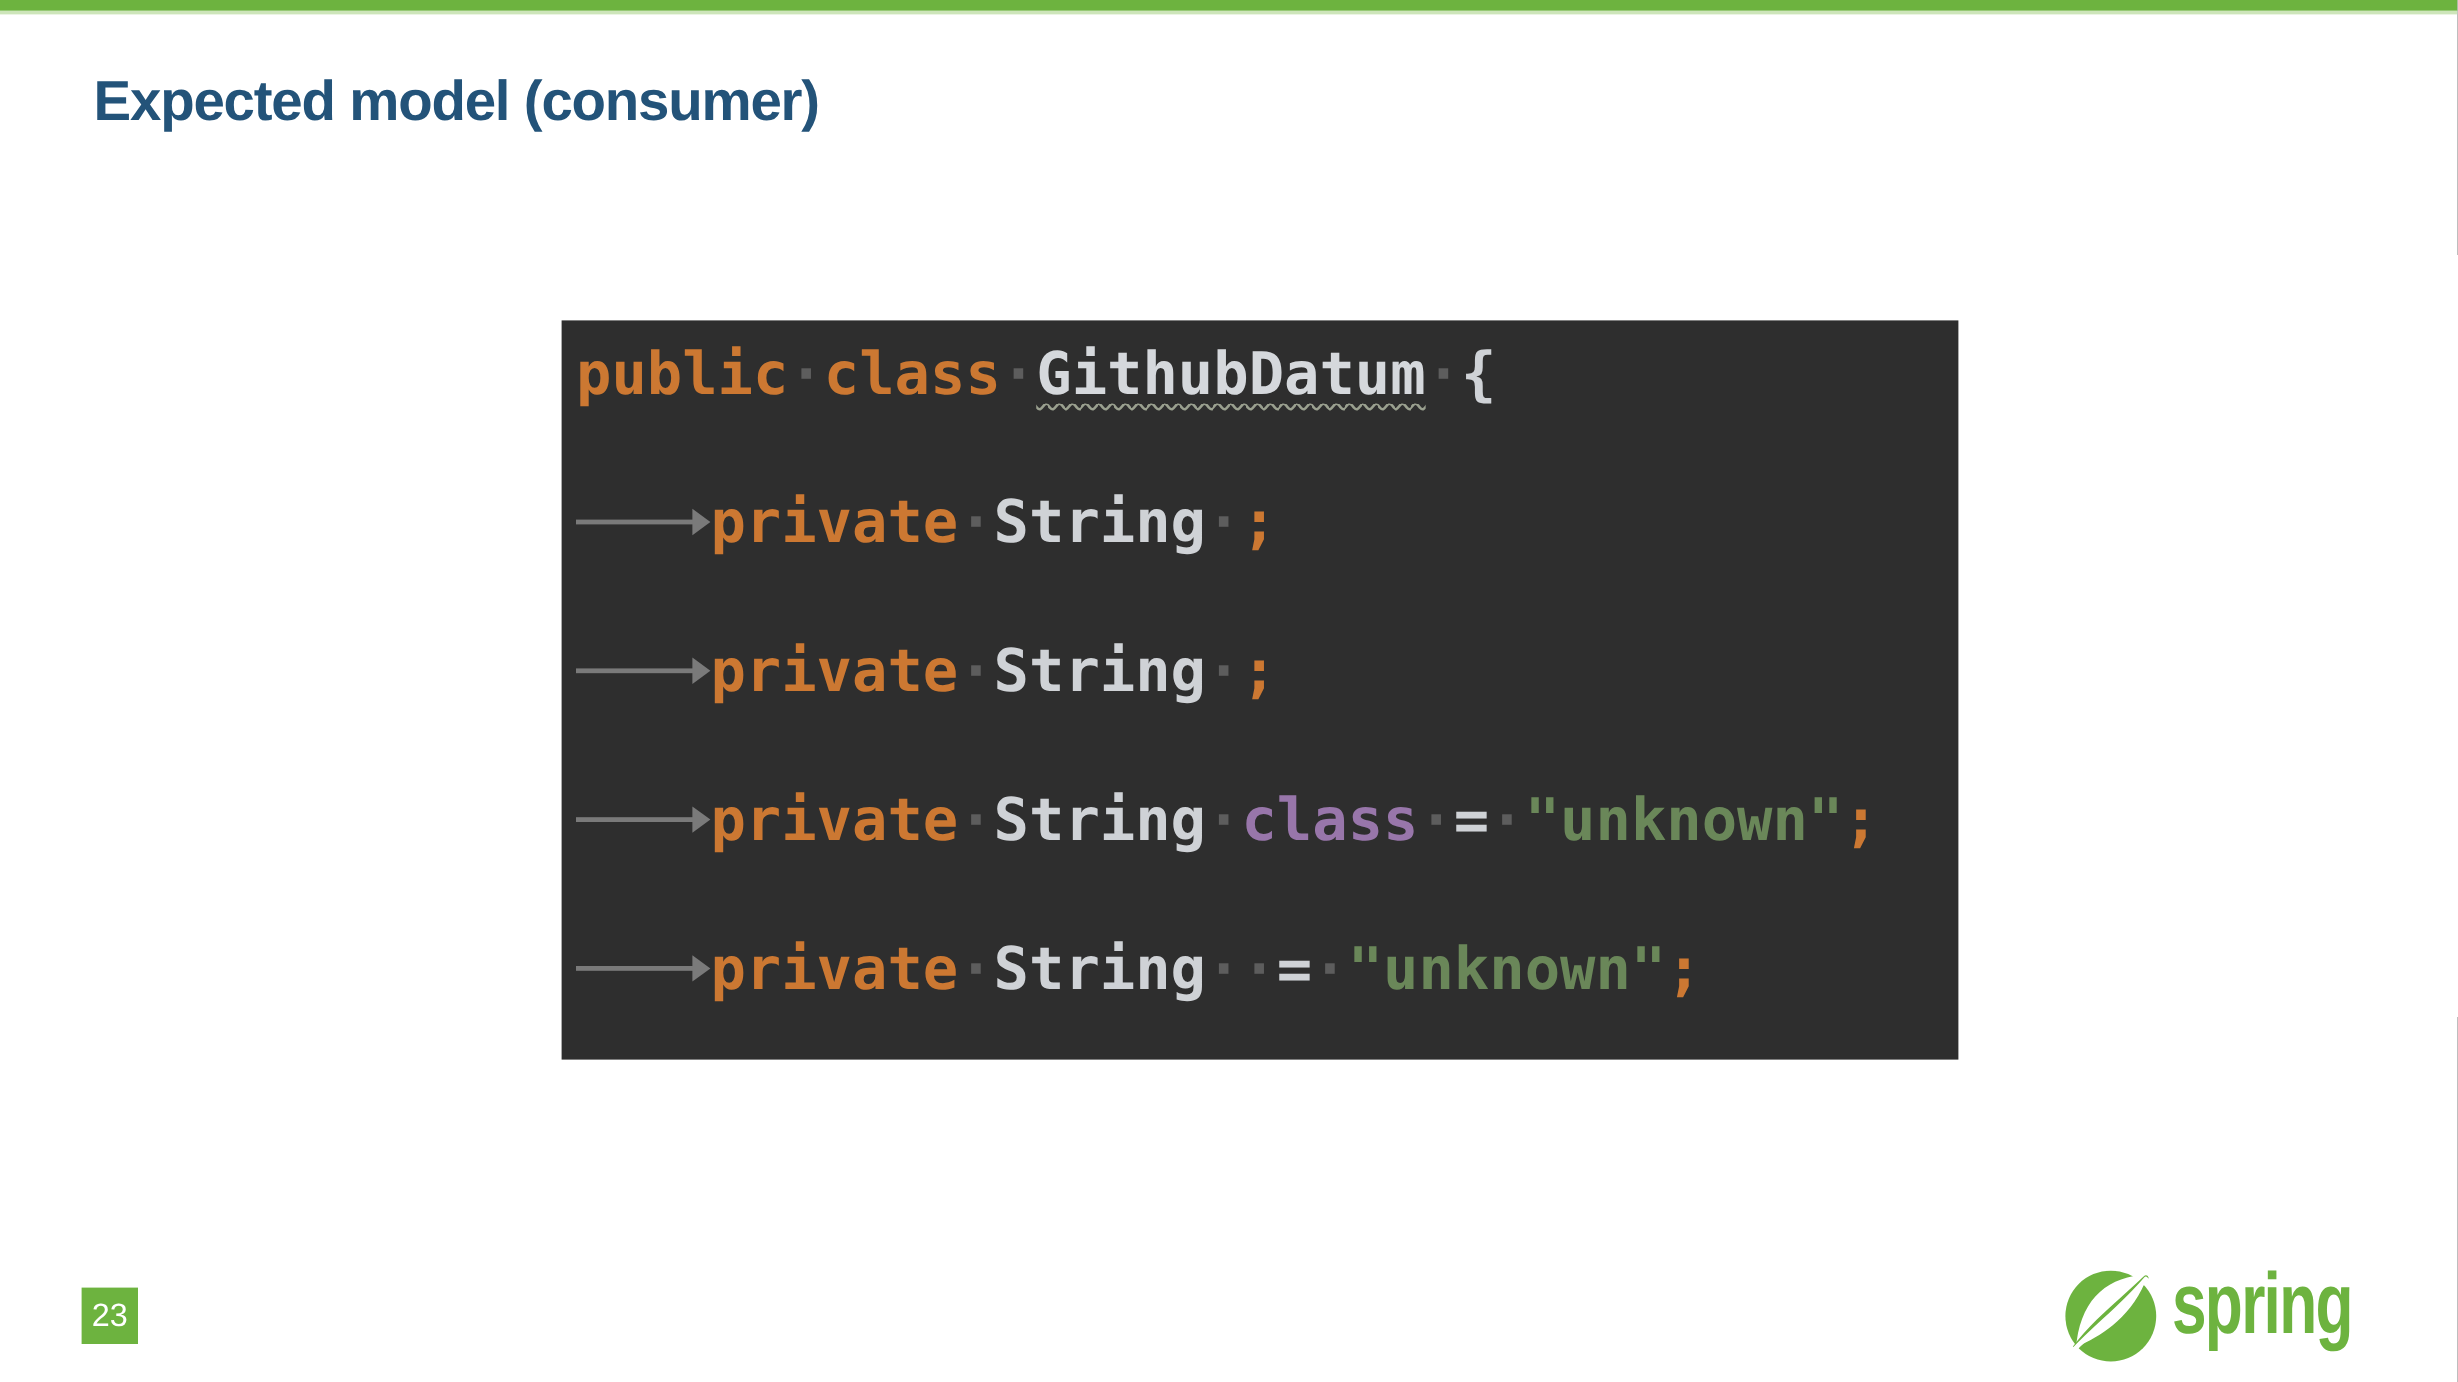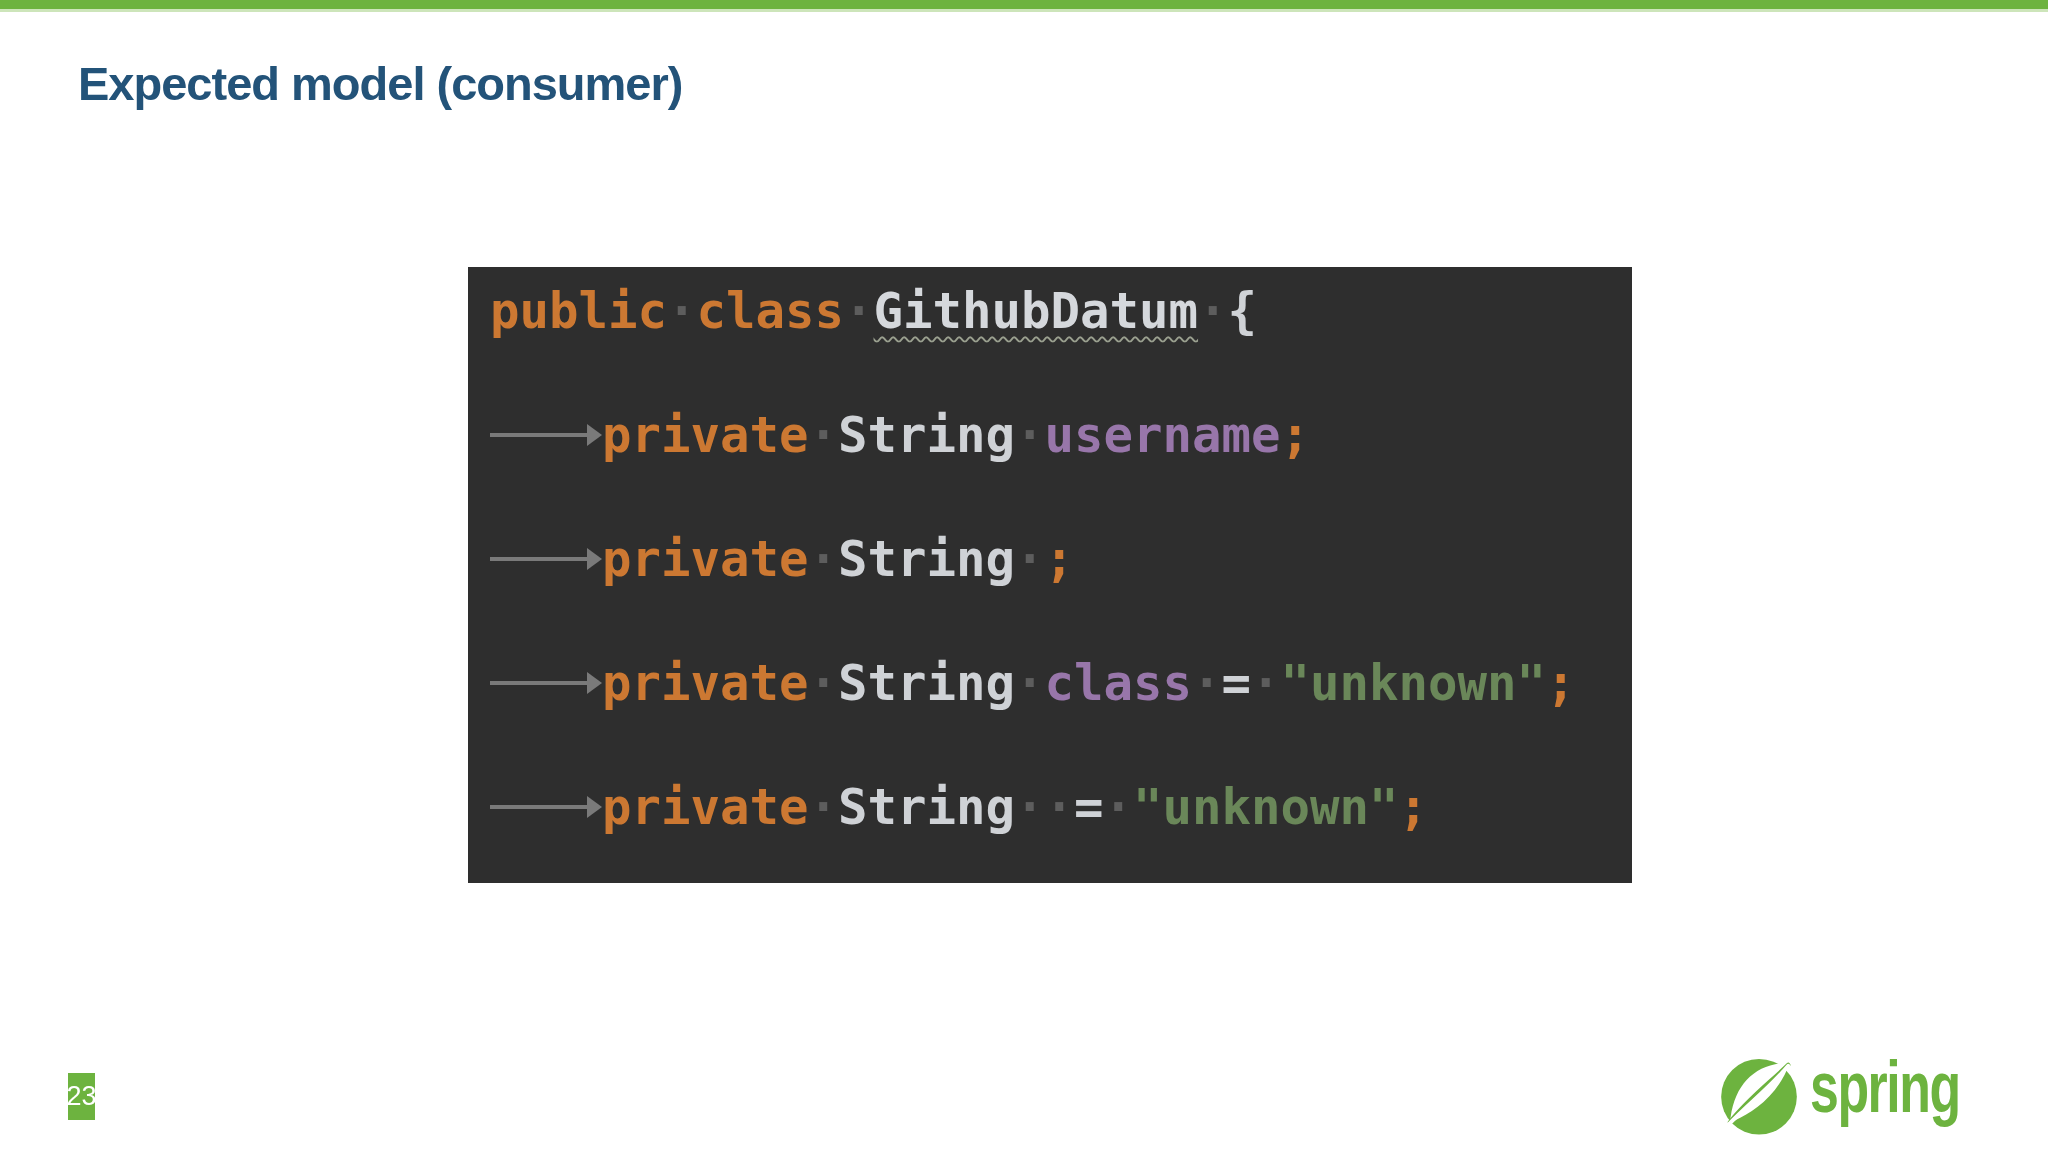--- a/index.html
+++ b/index.html
@@ -21,21 +21,21 @@
     font-size:47px;font-weight:bold;letter-spacing:-1px;
     color:#235379;
   }
 
   
   .code-window{
     position:absolute;left:468px;top:267px;
     width:1164px;height:616px;
     background:#2E2E2E;
     box-sizing:border-box;
-    padding-left:22px;
+    padding-left:12px;
     overflow:hidden;
   }
   .code-line{
     height:124px;
     display:flex;
     align-items:center;
     white-space:pre;
     font-family:"DejaVu Sans Mono", monospace;
     font-size:49px;
     font-weight:bold;
@@ -77,21 +77,21 @@
     margin-top:-11px;
     width:0;height:0;
     border-left:15px solid #7A7A7A;
     border-top:11px solid transparent;
     border-bottom:11px solid transparent;
   }
 
   
   .page-badge{
     position:absolute;left:68px;top:1073px;
-    width:27px;height:47px;
+    width:47px;height:47px;
     background:#6DB33F;
     color:#FFFFFF;
     font-size:27px;
     display:flex;align-items:center;justify-content:center;
   }
   .brand{
     position:absolute;left:1716px;top:1052px;
     display:flex;align-items:flex-start;
   }
   .brand-icon{width:86px;height:86px;flex:none;}
@@ -110,21 +110,21 @@
 <div class="slide">
 
   <div class="top-bar"></div>
   <div class="top-bar-underline"></div>
 
   <div class="page-title">Expected model (consumer)</div>
 
   <div class="code-window">
     <div>
         <div class="code-line"><span class="tok-keyword">public</span><span class="tok-ws">·</span><span class="tok-keyword">class</span><span class="tok-ws">·</span><span class="tok-class">GithubDatum</span><span class="tok-ws">·</span><span class="tok-plain">{</span></div>
-        <div class="code-line"><span class="tok-tab"></span><span class="tok-keyword">private</span><span class="tok-ws">·</span><span class="tok-plain">String</span><span class="tok-ws">·</span><span class="tok-field">username</span><span class="tok-semi">;</span></div>
+        <div class="code-line"><span class="tok-tab"></span><span class="tok-keyword">private</span><span class="tok-ws">·</span><span class="tok-plain">String</span><span class="tok-ws">·</span><span class="tok-semi">;</span></div>
         <div class="code-line"><span class="tok-tab"></span><span class="tok-keyword">private</span><span class="tok-ws">·</span><span class="tok-plain">String</span><span class="tok-ws">·</span><span class="tok-semi">;</span></div>
         <div class="code-line"><span class="tok-tab"></span><span class="tok-keyword">private</span><span class="tok-ws">·</span><span class="tok-plain">String</span><span class="tok-ws">·</span><span class="tok-field">class</span><span class="tok-ws">·</span><span class="tok-plain">=</span><span class="tok-ws">·</span><span class="tok-string">"unknown"</span><span class="tok-semi">;</span></div>
         <div class="code-line"><span class="tok-tab"></span><span class="tok-keyword">private</span><span class="tok-ws">·</span><span class="tok-plain">String</span><span class="tok-ws">·</span><span class="tok-ws">·</span><span class="tok-plain">=</span><span class="tok-ws">·</span><span class="tok-string">"unknown"</span><span class="tok-semi">;</span></div>
       </div>
   </div>
 
   <div class="page-badge">
     <span>23</span>
   </div>
 

